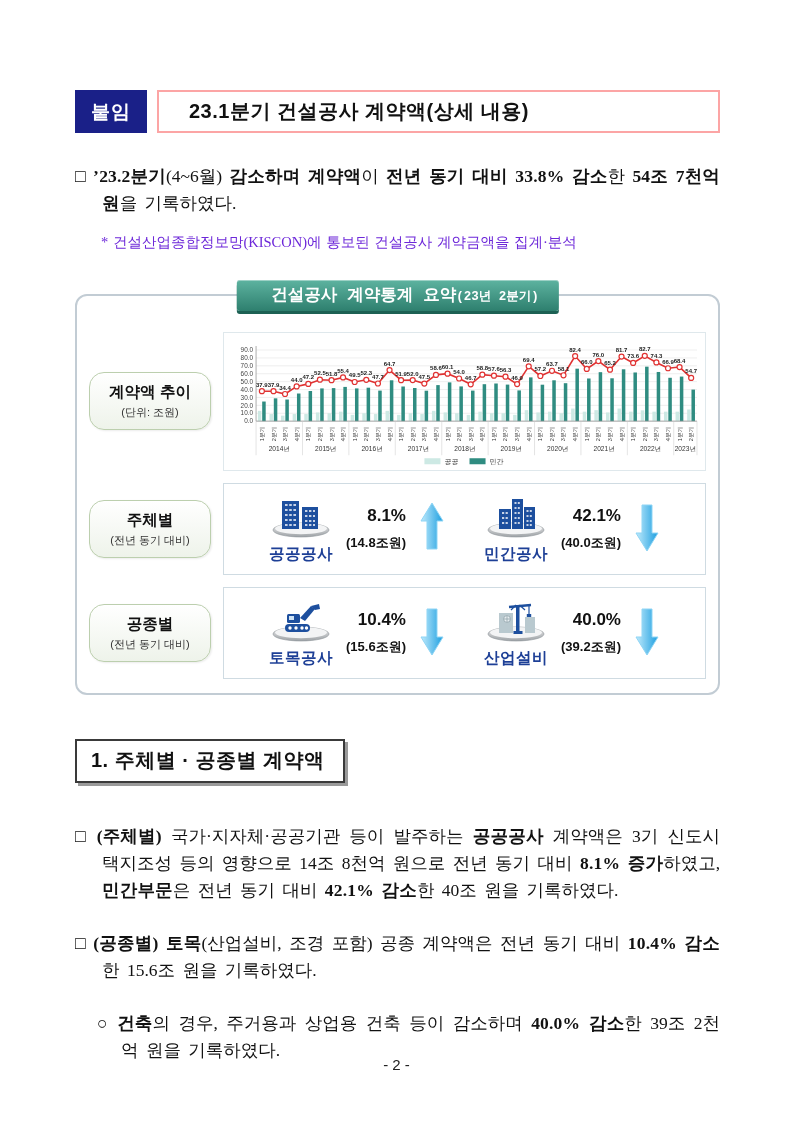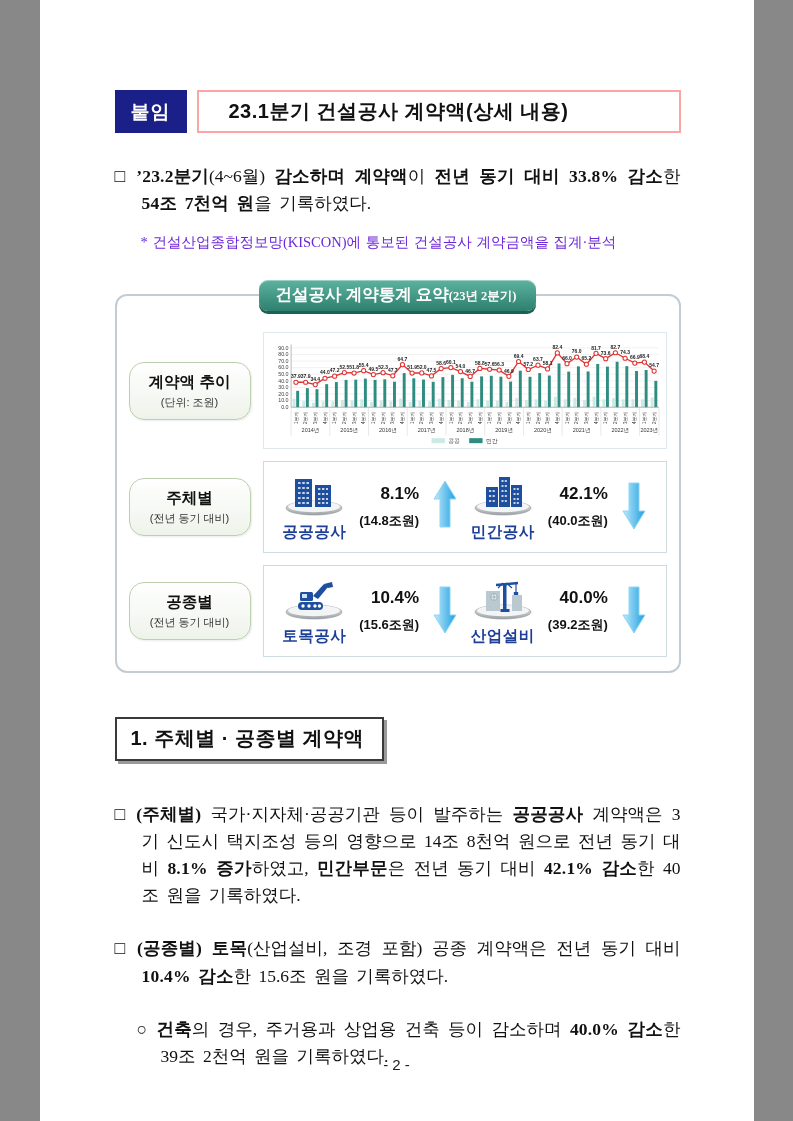--- a/index.html
+++ b/index.html
@@ -1,17 +1,17 @@
 <!DOCTYPE html>
 <html><head>
 <meta charset="utf-8">
 <style>
   html,body{margin:0;padding:0;background:#888;}
   .page{
-    width:714px;height:1121px;background:#fff;margin:0 auto;position:relative;
+    width:793px;height:1121px;background:#fff;margin:0 auto;position:relative;
     font-family:"Liberation Serif","DejaVu Serif",serif;color:#111;overflow:hidden;
     box-sizing:border-box;padding:90px 73px 0 75px;
   }
   
   .header-row{display:flex;align-items:stretch;gap:10px;}
   .badge{
     background:#1a2088;color:#fff;font-family:"Liberation Sans","DejaVu Sans",sans-serif;
     font-weight:bold;font-size:19px;display:flex;align-items:center;justify-content:center;
     padding:0 16px;letter-spacing:1px;
   }
@@ -29,22 +29,22 @@
   .para b{letter-spacing:0.2px;}
   .footnote{font-size:14.5px;margin:16px 0 0 26px;color:#6d28d9;word-spacing:1px;}
   
   .summary-box{
     margin-top:42px;border:2px solid #c2ccd4;border-radius:12px;position:relative;
     padding:24px 12px 14px 12px;background:#fff;
   }
   .summary-title{
     position:absolute;top:-16px;left:50%;transform:translateX(-50%);
     background:linear-gradient(#5db3a0,#2e7f6e);color:#fff;white-space:nowrap;
-    font-family:Liberation Serif, serif;font-weight:bold;font-size:16.5px;
-    padding:4px 20px 5px 17px;border-radius:9px;box-shadow:0 3px 0 #1d6154, inset 0 1px 0 rgba(255,255,255,.4);
+    font-family:Liberation Mono, monospace;font-weight:bold;font-size:16.5px;
+    padding:4px 20px 5px 35px;border-radius:3px;box-shadow:0 3px 0 #1d6154, inset 0 1px 0 rgba(255,255,255,.4);
   }
   .summary-title .sub{font-size:12.5px;font-weight:bold;}
   .srow{display:flex;align-items:center;gap:12px;margin-top:12px;}
   .srow:first-of-type{margin-top:2px;}
   .side-label{
     width:116px;min-width:116px;border:1.5px solid #bccfae;border-radius:15px;text-align:center;
     background:linear-gradient(#ffffff,#eef3ea);padding:9px 2px;
     font-family:"Liberation Sans","DejaVu Sans",sans-serif;box-shadow:1px 1px 2px rgba(0,0,0,.08);
   }
   .side-main{font-weight:bold;font-size:15.5px;color:#111;}

